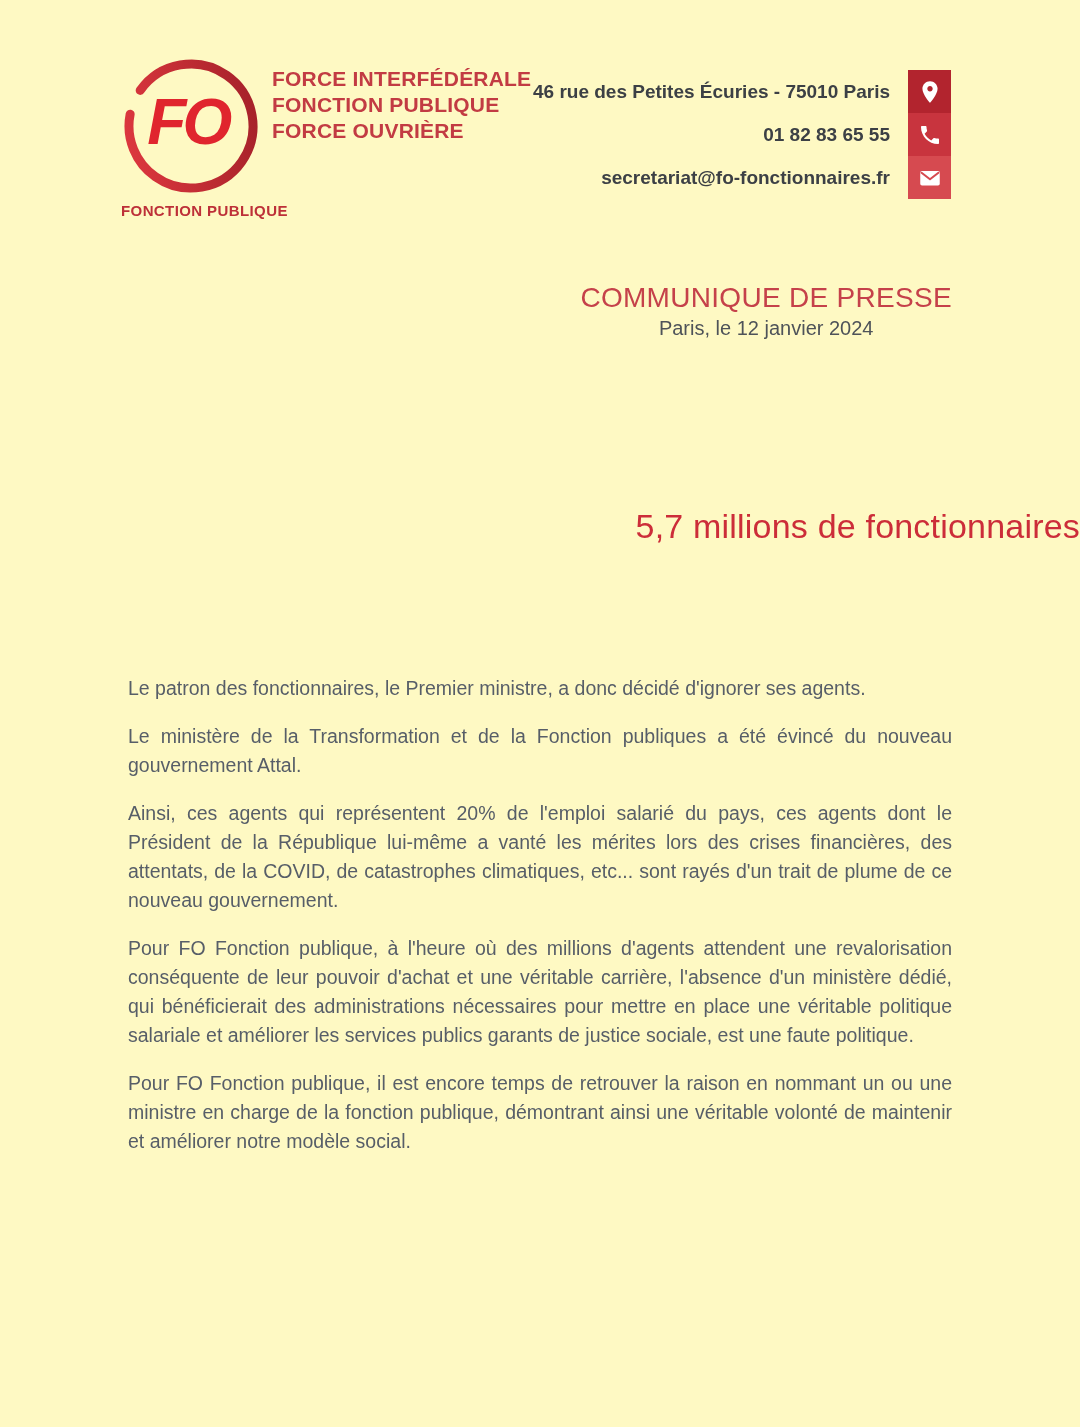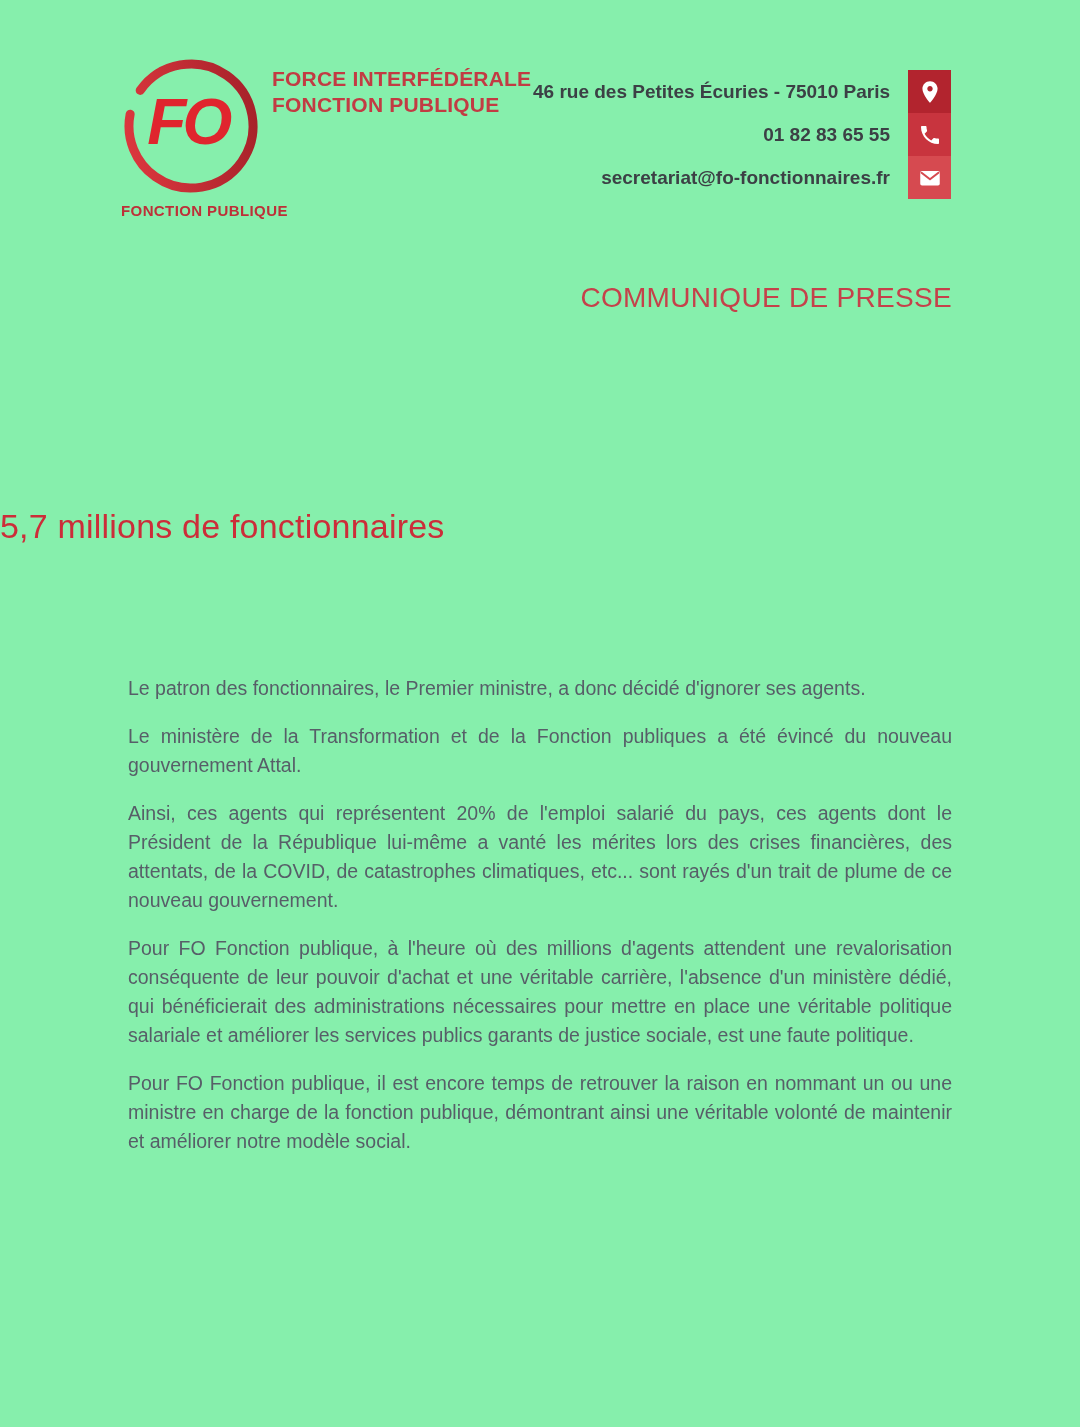--- a/index.html
+++ b/index.html
@@ -3,21 +3,21 @@
 <meta charset="utf-8">
 <style>
   * { margin: 0; padding: 0; box-sizing: border-box; }
   html, body { background: #ffffff; }
   body {
     width: 1080px; height: 1427px;
     font-family: "Liberation Sans", "DejaVu Sans", sans-serif;
     position: relative; overflow: hidden;
     -webkit-font-smoothing: antialiased;
   }
-  .page { position: absolute; inset: 0; background: #86efac; }
+  .page { position: absolute; inset: 0; background: #fef9c3; }
 
   
   .logo-block { position: absolute; left: 121px; top: 56px; width: 170px; }
   .logo-ring-wrap { position: relative; width: 140px; height: 140px; }
   .logo-ring-wrap svg { position: absolute; inset: 0; }
   .fo-text {
     position: absolute; left: 50%; top: 50%;
     transform: translate(-54%, -56%);
     font-size: 64px; font-weight: 800; font-style: italic;
     letter-spacing: -4px; color: #e0252e;
@@ -61,21 +61,21 @@
     line-height: 32px; white-space: nowrap;
   }
   .press-dateline {
     font-size: 20px; font-weight: 400; color: #4e5359; line-height: 28px;
     white-space: nowrap;
   }
 
   
   .main-title {
     position: absolute; top: 502px; left: 0; right: 0;
-    text-align: left; color: #cc2d39; font-weight: 400;
+    text-align: right; color: #cc2d39; font-weight: 400;
   }
   .main-title .t-line { font-size: 34px; line-height: 49px; letter-spacing: 0.2px; }
 
   
   .doc-body { position: absolute; top: 666px; left: 128px; right: 128px; }
   .doc-body p {
     font-size: 19.5px; line-height: 29px; color: #575e68;
     text-align: justify; margin-bottom: 19px; hyphens: none; margin-top: 8px;
   }
 </style>
@@ -98,20 +98,21 @@
           <circle cx="70" cy="70" r="62" fill="none" stroke="url(#ringGrad)" stroke-width="9" stroke-linecap="round" stroke-dasharray="363 27" transform="rotate(215 70 70)"></circle>
         </svg>
         <div class="fo-text">FO</div>
       </div>
       <div class="logo-caption">FONCTION PUBLIQUE</div>
     </div>
 
     <div class="org-name">
       <div class="line">FORCE INTERFÉDÉRALE</div>
       <div class="line">FONCTION PUBLIQUE</div>
+      <div class="line">FORCE OUVRIÈRE</div>
     </div>
 
     <div class="contact-block">
 
       <div class="contact-row">
         <span class="contact-text">46 rue des Petites Écuries - 75010 Paris</span>
         <span class="icon-square sq-location">
           <svg viewBox="0 0 24 24" width="26" height="26">
             <path fill="#ffffff" d="M12 2C8.13 2 5 5.13 5 9c0 5.25 7 13 7 13s7-7.75 7-13c0-3.87-3.13-7-7-7zm0 9.5c-1.38 0-2.5-1.12-2.5-2.5s1.12-2.5 2.5-2.5 2.5 1.12 2.5 2.5-1.12 2.5-2.5 2.5z"></path>
           </svg>
@@ -135,20 +136,21 @@
             <path d="M4.2 7.2 L12 13.2 L19.8 7.2" fill="none" stroke="#d64a50" stroke-width="1.9" stroke-linecap="round" stroke-linejoin="round"></path>
           </svg>
         </span>
       </div>
 
     </div>
   </header>
 
   <section class="press-block">
     <div class="press-label">COMMUNIQUE DE PRESSE</div>
+    <div class="press-dateline">Paris, le 12 janvier 2024</div>
   </section>
 
   <h1 class="main-title">
     <div class="t-line">5,7 millions de fonctionnaires</div>
   </h1>
 
   <main class="doc-body">
     <p>Le patron des fonctionnaires, le Premier ministre, a donc décidé d'ignorer ses agents.</p>
     <p>Le ministère de la Transformation et de la Fonction publiques a été évincé du nouveau gouvernement Attal.</p>
     <p>Ainsi, ces agents qui représentent 20% de l'emploi salarié du pays, ces agents dont le Président de la République lui-même a vanté les mérites lors des crises financières, des attentats, de la COVID, de catastrophes climatiques, etc... sont rayés d'un trait de plume de ce nouveau gouvernement.</p>

